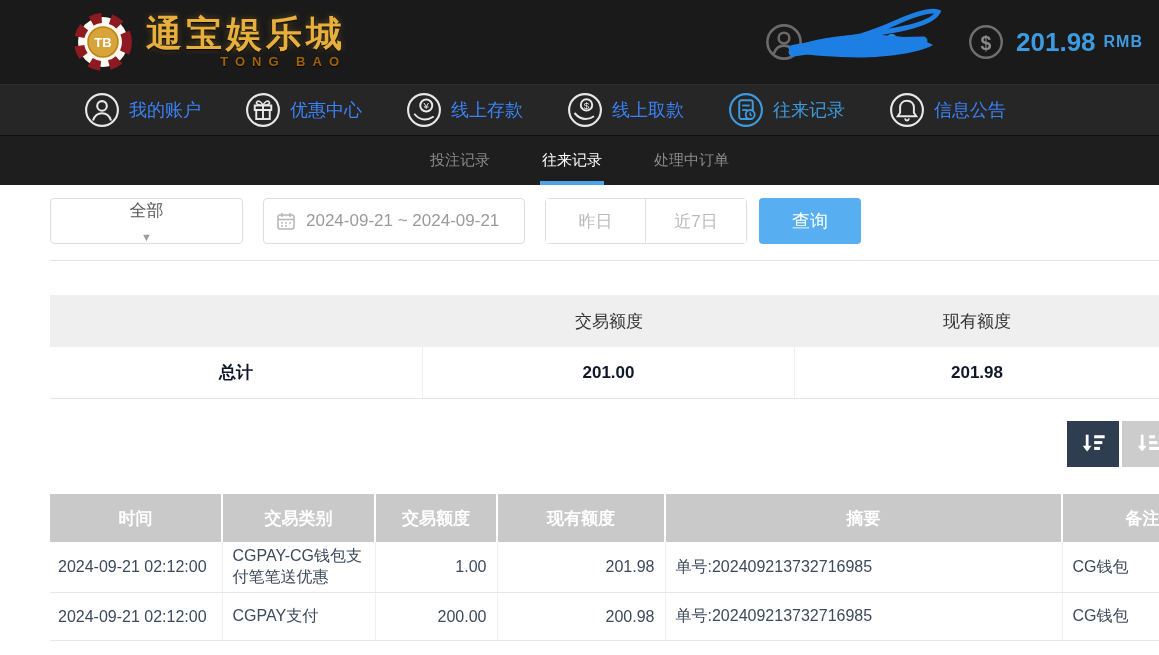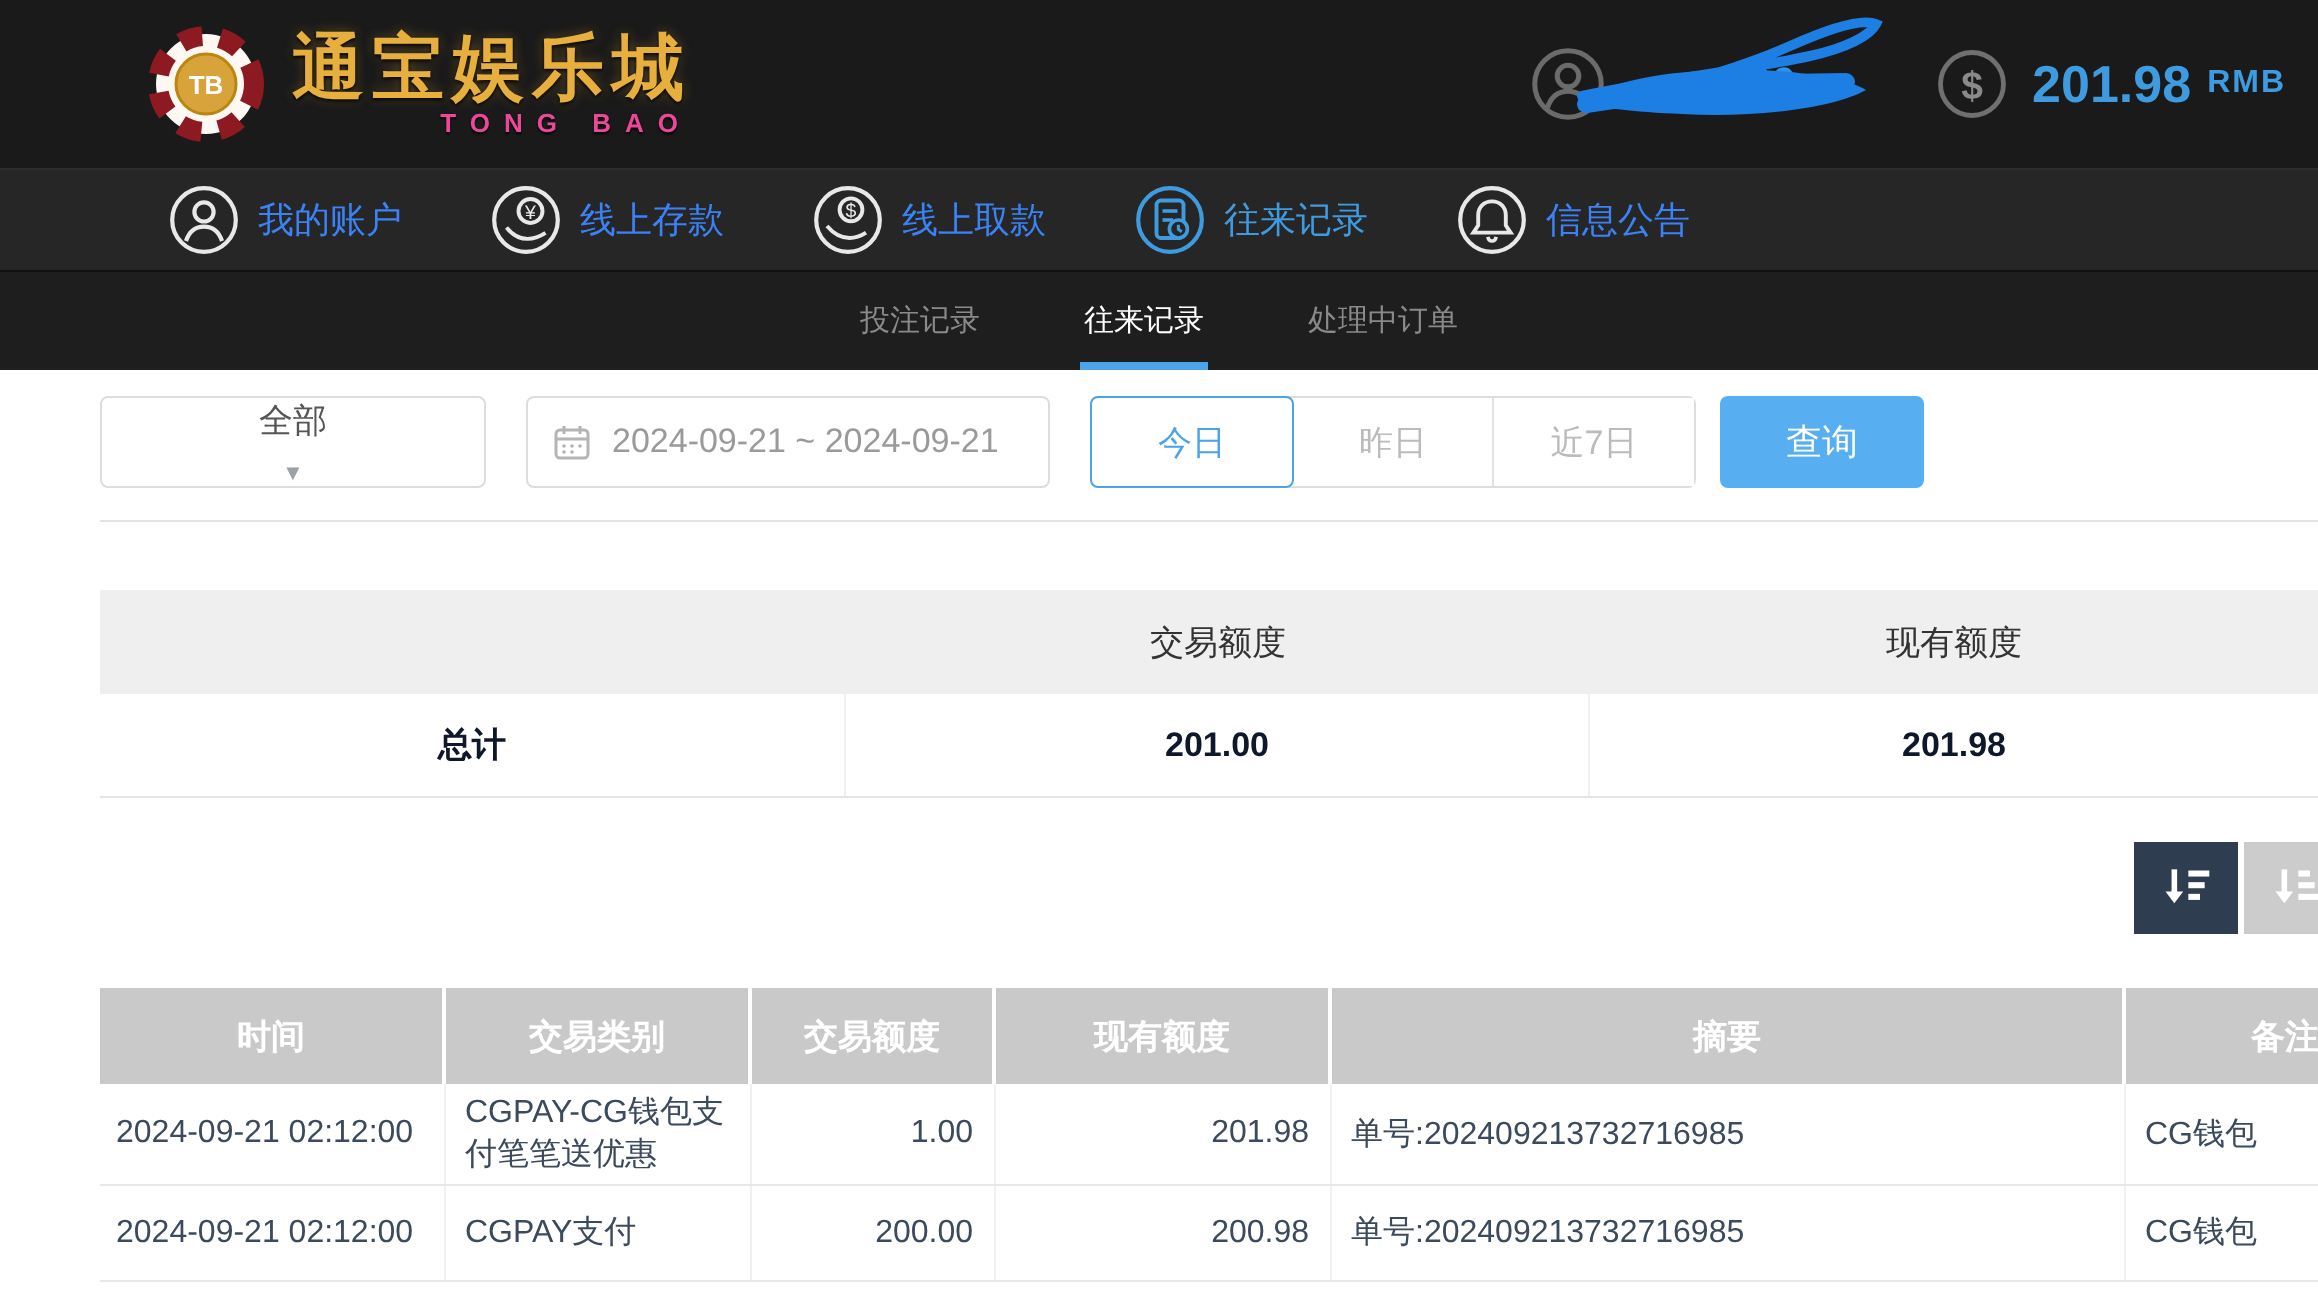--- a/index.html
+++ b/index.html
@@ -5,21 +5,21 @@
   * { margin:0; padding:0; box-sizing:border-box; }
   html,body { width:1159px; height:655px; }
   body { font-family:"Liberation Sans","DejaVu Sans",sans-serif; background:#fff; }
   .page { position:relative; width:1159px; height:655px; overflow:hidden; background:#fff; }
 
   
   .topbar { height:84px; background:#1a1a1a; display:flex; align-items:center; justify-content:space-between; padding:0 16px 0 74px; }
   .logo { display:flex; align-items:center; gap:14px; }
   .logo-text { display:flex; flex-direction:column; align-items:flex-end; }
   .logo-title { font-size:36px; font-weight:bold; color:#e7af3d; letter-spacing:4px; text-shadow:0 1px 2px #000, 0 0 6px rgba(231,175,61,.35); line-height:1; }
-  .logo-sub { font-size:13px; font-weight:bold; color:#ec4899; letter-spacing:7px; margin-top:2px; text-shadow:0 1px 1px #000; }
+  .logo-sub { font-size:13px; font-weight:bold; color:#a16207; letter-spacing:7px; margin-top:2px; text-shadow:0 1px 1px #000; }
   .top-right { display:flex; align-items:center; gap:70px; }
   .userbox { position:relative; display:flex; align-items:center; height:56px; }
   .user-frag { color:#2f93e8; font-size:22px; font-weight:bold; margin-left:96px; }
   .scribble { position:absolute; left:18px; top:-6px; pointer-events:none; }
   .balance { display:flex; align-items:center; gap:12px; }
   .balance-amount { color:#3f9be0; font-size:26px; font-weight:bold; }
   .balance-cur { color:#3f9be0; font-size:16px; font-weight:bold; letter-spacing:1px; margin-left:-4px; align-self:center; }
 
   
   .mainnav { height:51px; background:#262626; display:flex; align-items:center; padding-left:84px; gap:44px; border-top:1px solid #2e2e2e; }
@@ -121,20 +121,30 @@
       <svg width="36" height="36" viewBox="0 0 24 24">
         <circle cx="12" cy="12" r="10.6" fill="none" stroke="#e8e8e8" stroke-width="1.4"></circle>
         <circle cx="12" cy="9.3" r="3.2" fill="none" stroke="#e8e8e8" stroke-width="1.4"></circle>
         <path d="M6 19c1.1-3.3 3.4-4.8 6-4.8s4.9 1.5 6 4.8" fill="none" stroke="#e8e8e8" stroke-width="1.4"></path>
       </svg>
       <span>我的账户</span>
     </div>
     <div class="nav-item">
       <svg width="36" height="36" viewBox="0 0 24 24">
         <circle cx="12" cy="12" r="10.6" fill="none" stroke="#e8e8e8" stroke-width="1.4"></circle>
+        <rect x="6.5" y="9" width="11" height="3" fill="none" stroke="#e8e8e8" stroke-width="1.3"></rect>
+        <rect x="7.5" y="12" width="9" height="6" fill="none" stroke="#e8e8e8" stroke-width="1.3"></rect>
+        <line x1="12" y1="9" x2="12" y2="18" stroke="#e8e8e8" stroke-width="1.3"></line>
+        <path d="M12 9c-1-2.5-3-3.5-4-2.5s0 2.5 4 2.5zm0 0c1-2.5 3-3.5 4-2.5s0 2.5-4 2.5z" fill="none" stroke="#e8e8e8" stroke-width="1.1"></path>
+      </svg>
+      <span>优惠中心</span>
+    </div>
+    <div class="nav-item">
+      <svg width="36" height="36" viewBox="0 0 24 24">
+        <circle cx="12" cy="12" r="10.6" fill="none" stroke="#e8e8e8" stroke-width="1.4"></circle>
         <circle cx="13.5" cy="9" r="4" fill="none" stroke="#e8e8e8" stroke-width="1.3"></circle>
         <text x="13.5" y="11.5" text-anchor="middle" font-size="6.5" fill="#e8e8e8" font-family="Liberation Sans, sans-serif">¥</text>
         <path d="M5.5 14.5c2 2.5 4.5 3.8 7 3.8 2 0 4-.7 6-2" fill="none" stroke="#e8e8e8" stroke-width="1.3"></path>
       </svg>
       <span>线上存款</span>
     </div>
     <div class="nav-item">
       <svg width="36" height="36" viewBox="0 0 24 24">
         <circle cx="12" cy="12" r="10.6" fill="none" stroke="#e8e8e8" stroke-width="1.4"></circle>
         <circle cx="13" cy="8.6" r="3.8" fill="none" stroke="#e8e8e8" stroke-width="1.3"></circle>
@@ -190,23 +200,20 @@
         <line x1="14" y1="2" x2="14" y2="6" stroke="#b5b5b5" stroke-width="1.5"></line>
         <circle cx="6" cy="12" r="0.9" fill="#b5b5b5"></circle>
           <circle cx="10" cy="12" r="0.9" fill="#b5b5b5"></circle>
           <circle cx="14" cy="12" r="0.9" fill="#b5b5b5"></circle>
         <circle cx="6" cy="15" r="0.9" fill="#b5b5b5"></circle>
           <circle cx="10" cy="15" r="0.9" fill="#b5b5b5"></circle>
       </svg>
       <span>2024-09-21 ~ 2024-09-21</span>
     </div>
     <div class="quick-group">
-      <div class="quick active">
-        <span>今日</span>
-      </div>
       <div class="quick">
         <span>昨日</span>
       </div>
       <div class="quick">
         <span>近7日</span>
       </div>
     </div>
     <button class="search-btn">查询</button>
   </div>
 

